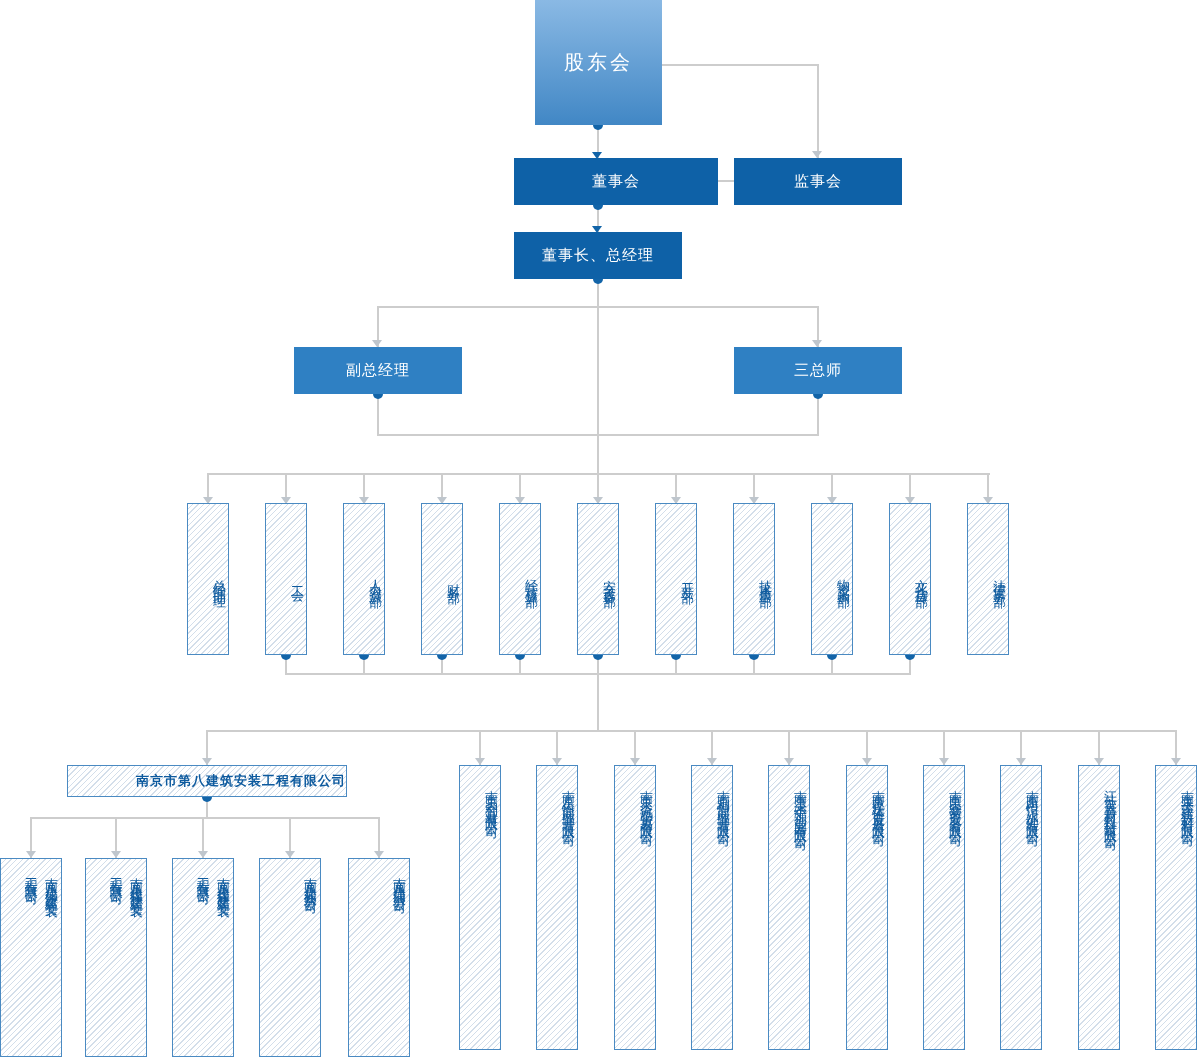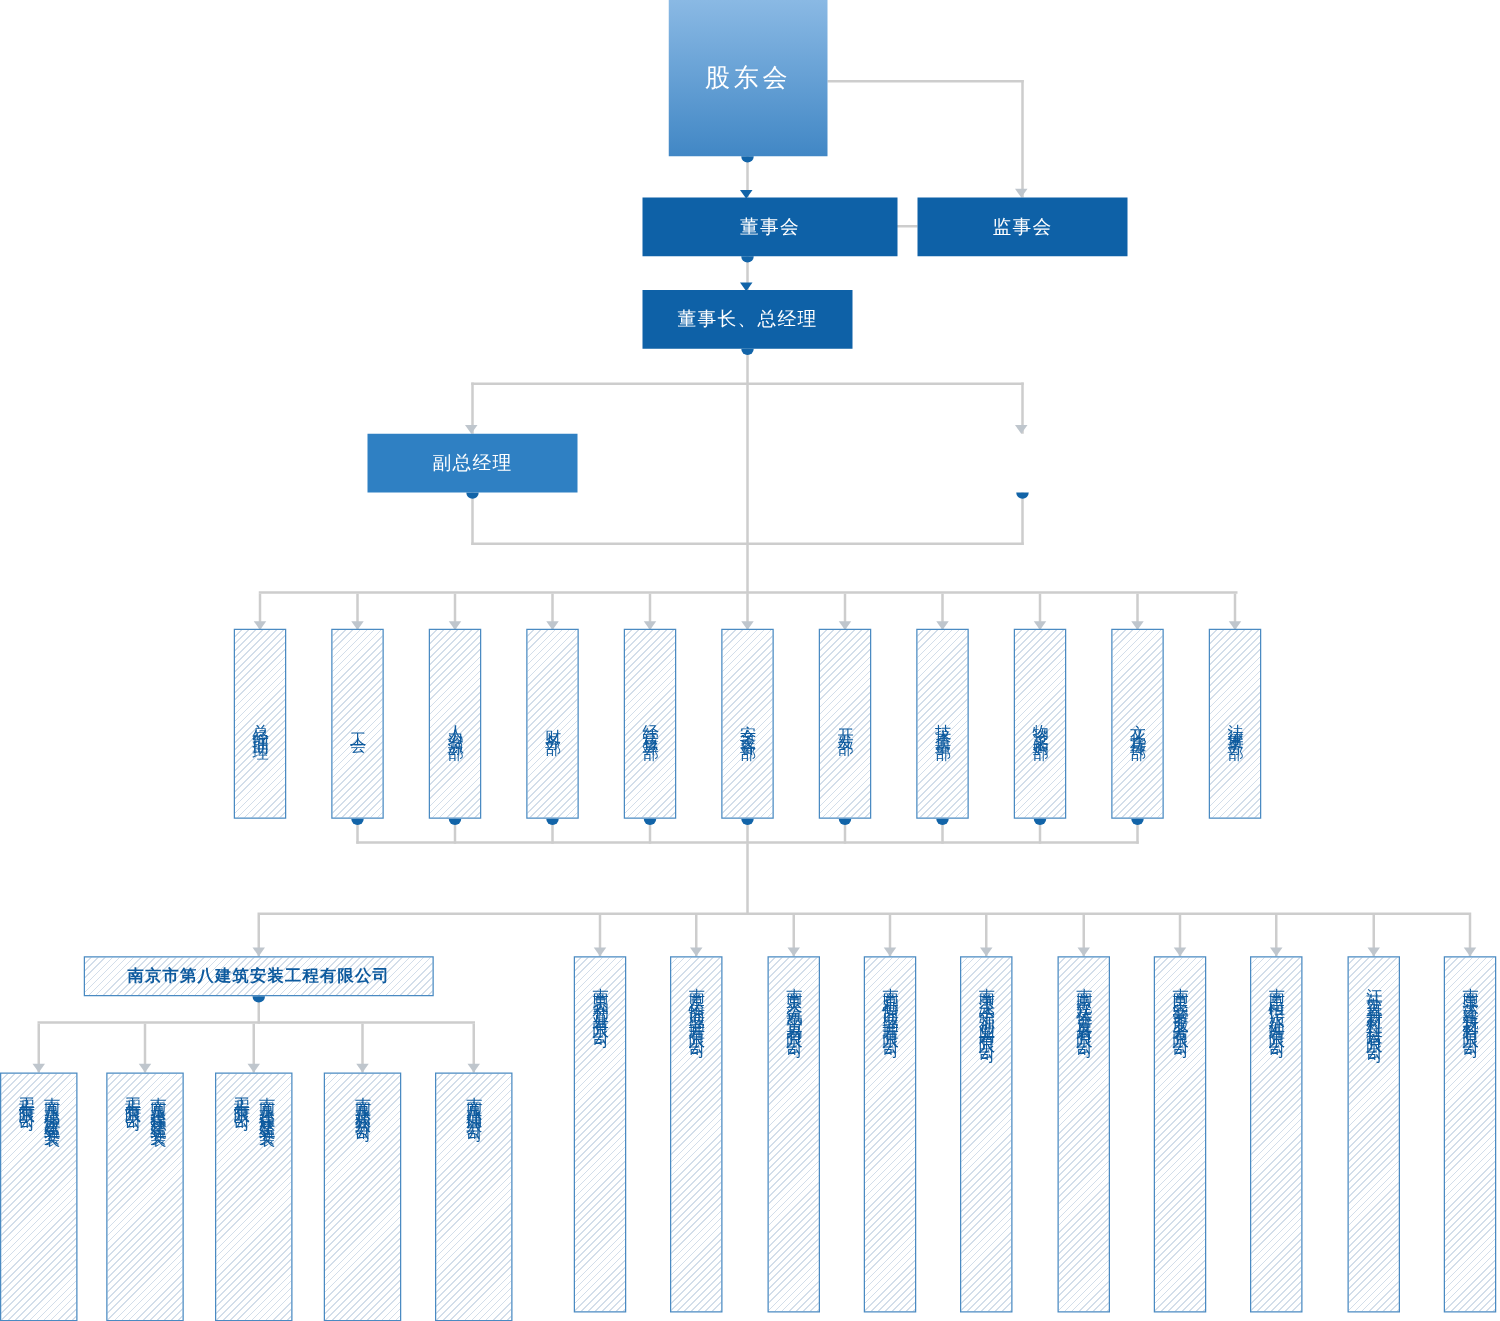--- a/index.html
+++ b/index.html
@@ -28,21 +28,21 @@
   .nbox { position:absolute; display:flex; align-items:center; justify-content:center;
           color:#fff; }
   .grad { background:linear-gradient(180deg,#8ab9e4 0%,#4187c5 100%);
           font-size:20px; letter-spacing:3px; }
   .dark { background:#0e61a7; font-size:15px; letter-spacing:1px; }
   .med  { background:#2f80c3; font-size:15px; letter-spacing:1px;justify-content:center; }
 
   
   .hatch { position:absolute; border:1px solid #4a8ac2; color:#0d5a9e;
            background:repeating-linear-gradient(135deg,#ffffff 0px,#ffffff 3px,#d3deea 3px,#d3deea 4px);
-           display:flex; justify-content:center; }
+           display:flex; justify-content:flex-end; }
   .vtext { writing-mode:vertical-rl; }
   .dept { top:503px; width:42px; height:152px; align-items:center; }
   .dept .vtext { font-size:13px; letter-spacing:4px; }
   .sub { top:765px; width:42px; height:285px; align-items:flex-start; padding-top:14px; }
   .sub .vtext { font-size:13px; letter-spacing:4px; }
   .branch { top:858px; width:62px; height:199px; align-items:flex-start; padding-top:8px; }
   .branch .vtext { font-size:13px; letter-spacing:3px; line-height:1.55; white-space:pre-line; }
   .mainsub { left:67px; top:765px; width:280px; height:32px; align-items:center;
              font-size:13px; font-weight:bold; letter-spacing:1px; }
 </style>
@@ -171,20 +171,23 @@
   </div>
   <div class="nbox dark" style="left:514px;top:232px;width:168px;height:47px">
     <span>董事长、总经理</span>
   </div>
   <div class="nbox dark" style="left:734px;top:158px;width:168px;height:47px">
     <span>监事会</span>
   </div>
   <div class="nbox med" style="left:294px;top:347px;width:168px;height:47px">
     <span>副总经理</span>
   </div>
+  <div class="nbox med" style="left:734px;top:347px;width:168px;height:47px">
+    <span>三总师</span>
+  </div>
 
   <div class="hatch dept" style="left:187px">
     <span class="vtext">总经理助理</span>
   </div>
   <div class="hatch dept" style="left:265px">
     <span class="vtext">工会</span>
   </div>
   <div class="hatch dept" style="left:343px">
     <span class="vtext">人力资源部</span>
   </div>

